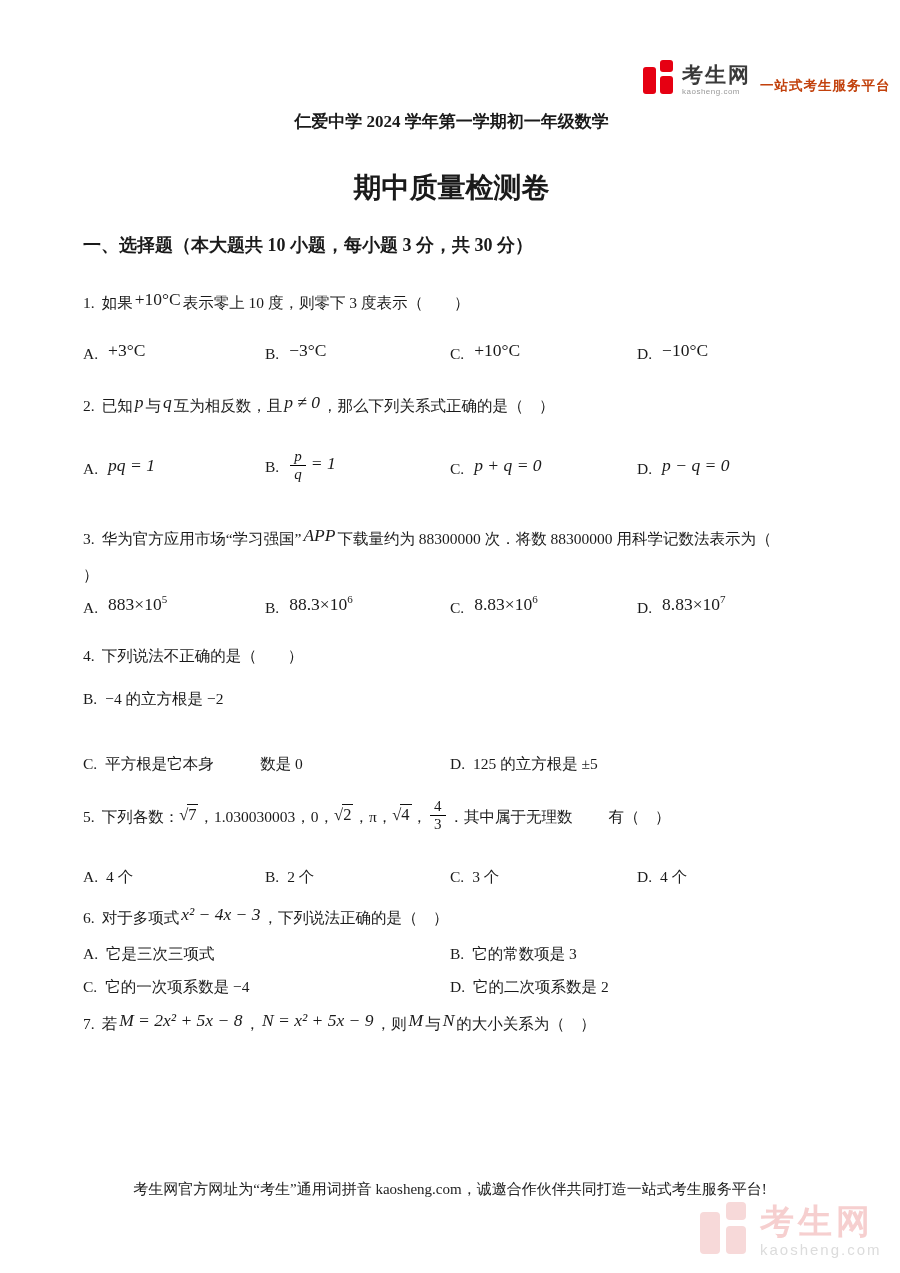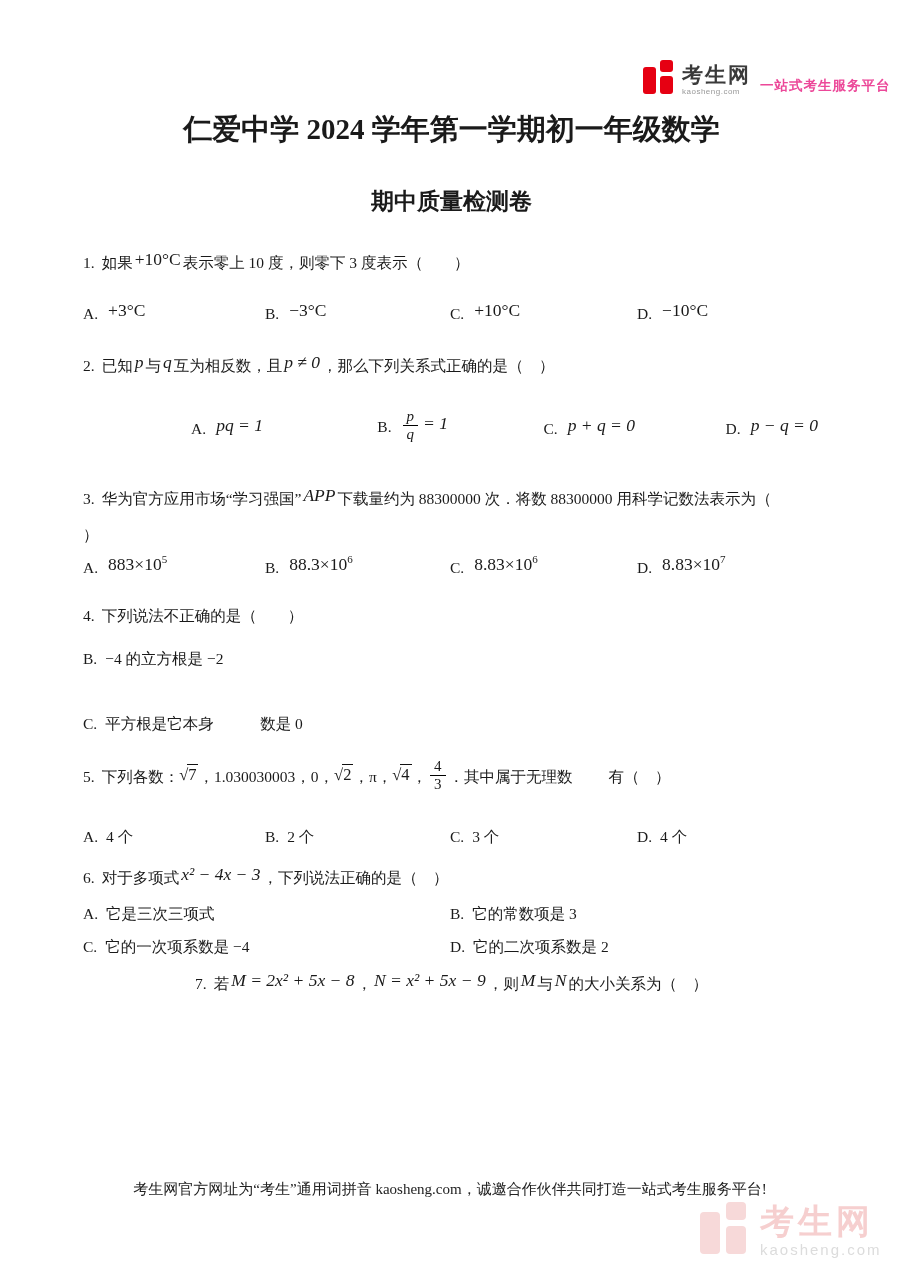--- a/index.html
+++ b/index.html
@@ -19,46 +19,46 @@
   
   .logo-top{position:absolute;top:60px;left:643px;display:flex;align-items:flex-end;}
   .logo-mark{position:relative;width:34px;height:36px;display:inline-block;}
   .logo-mark i{position:absolute;background:#e60012;border-radius:3px;}
   .logo-mark .b1{left:0;top:7px;width:13px;height:27px;}
   .logo-mark .b2{left:17px;top:0;width:13px;height:12px;}
   .logo-mark .b3{left:17px;top:16px;width:13px;height:18px;}
   .logo-txt{margin-left:5px;line-height:1;}
   .logo-brand{font-family:"Liberation Sans","DejaVu Sans",sans-serif;font-weight:bold;font-size:21px;color:#3a3a3a;letter-spacing:2px;}
   .logo-domain{font-family:"Liberation Sans","DejaVu Sans",sans-serif;font-size:8px;color:#999;margin-top:3px;letter-spacing:.5px;}
-  .logo-tagline{font-family:"Liberation Sans","DejaVu Sans",sans-serif;font-weight:bold;font-size:13.5px;color:#ec4899;margin-left:9px;padding-bottom:1px;letter-spacing:1px;}
-
-  
-  .title1{margin:110px 0 0;text-align:center;font-size:29px;font-weight:bold;}
-  .title2{margin:36px 0 0;text-align:center;font-size:23px;font-weight:bold;}
+  .logo-tagline{font-family:"Liberation Sans","DejaVu Sans",sans-serif;font-weight:bold;font-size:13.5px;color:#c2410c;margin-left:9px;padding-bottom:1px;letter-spacing:1px;}
+
+  
+  .title1{margin:110px 0 0;text-align:center;font-size:17px;font-weight:bold;}
+  .title2{margin:36px 0 0;text-align:center;font-size:28px;font-weight:bold;}
   .section-heading{margin-top:26px;font-size:18px;font-weight:bold;}
 
   
   .q{font-size:15.5px;line-height:1.5;}
   .qnum{margin-right:7px;}
   #q1{margin-top:32px;}
   #q1o{margin-top:28px;}
   #q2{margin-top:28px;}
-  #q2o{margin-top:24px;align-items:center;min-height:52px;text-align:right;}
+  #q2o{margin-top:24px;align-items:center;min-height:52px;}
   #q3{margin-top:30px;}
   #q3cont{margin-top:12px;font-size:15.5px;}
   #q3o{margin-top:10px;}
   #q4{margin-top:26px;}
   #q4o1{margin-top:22px;}
   #q4o2{margin-top:44px;}
   #q5{margin-top:26px;}
   #q5o{margin-top:30px;}
   #q6{margin-top:16px;}
   #q6o1{margin-top:14px;}
   #q6o2{margin-top:12px;}
-  #q7{margin-top:12px;text-align:center;}
+  #q7{margin-top:12px;}
 
   
   .m,.mi{font-family:"Liberation Serif","DejaVu Serif",serif;font-size:17.5px;position:relative;top:-3px;padding:0 2px;}
   .mi{font-style:italic;}
   sup{font-size:11px;}
 
   .frac{display:inline-flex;flex-direction:column;align-items:center;
         font-family:"Liberation Serif","DejaVu Serif",serif;font-size:15px;line-height:1.15;
         vertical-align:middle;position:relative;top:-3px;margin:0 3px;}
   .frac .fn{border-bottom:1px solid #000;padding:0 4px;}
@@ -103,20 +103,21 @@
     <span class="logo-txt">
       <div class="logo-brand" data-bind="logo.brand">考生网</div>
       <div class="logo-domain" data-bind="logo.domain">kaosheng.com</div>
     </span>
     <span class="logo-tagline" data-bind="logo.tagline">一站式考生服务平台</span>
   </div>
 
   <div class="title1" data-bind="title.line1">仁爱中学 2024 学年第一学期初一年级数学</div>
   <div class="title2" data-bind="title.line2">期中质量检测卷</div>
 
+  <div class="section-heading" data-bind="section1">一、选择题（本大题共 10 小题，每小题 3 分，共 30 分）</div>
 
   <div class="q" id="q1">
     <span class="qnum" data-bind="q1.num">1.</span><span data-bind="q1.seg1">如果</span><span class="m" data-bind="q1.m1">+10°C</span><span data-bind="q1.seg2">表示零上 10 度，则零下 3 度表示（        ）</span>
   </div>
   <div class="opts4" id="q1o">
     <span class="opt"><span class="letter" data-bind="letters.A">A.</span><span class="m" data-bind="q1.options.A">+3°C</span></span>
     <span class="opt"><span class="letter" data-bind="letters.B">B.</span><span class="m" data-bind="q1.options.B">−3°C</span></span>
     <span class="opt"><span class="letter" data-bind="letters.C">C.</span><span class="m" data-bind="q1.options.C">+10°C</span></span>
     <span class="opt"><span class="letter" data-bind="letters.D">D.</span><span class="m" data-bind="q1.options.D">−10°C</span></span>
   </div>
@@ -146,20 +147,21 @@
   </div>
 
   <div class="q" id="q4">
     <span class="qnum" data-bind="q4.num">4.</span><span data-bind="q4.seg1">下列说法不正确的是（        ）</span>
   </div>
   <div class="opts2" id="q4o1">
     <span class="opt"><span class="letter" data-bind="letters.B">B.</span><span data-bind="q4.options.B">−4 的立方根是 −2</span></span>
   </div>
   <div class="opts2" id="q4o2">
     <span class="opt"><span class="letter" data-bind="letters.C">C.</span><span data-bind="q4.options.C">平方根是它本身            数是 0</span></span>
+    <span class="opt"><span class="letter" data-bind="letters.D">D.</span><span data-bind="q4.options.D">125 的立方根是 ±5</span></span>
   </div>
 
   <div class="q" id="q5">
     <span class="qnum" data-bind="q5.num">5.</span><span data-bind="q5.seg1">下列各数：</span><span class="sqrt"><span data-bind="q5.sqrt1.sign">√</span><span class="rad" data-bind="q5.sqrt1.val">7</span></span><span data-bind="q5.seg2">，1.030030003，0，</span><span class="sqrt"><span data-bind="q5.sqrt2.sign">√</span><span class="rad" data-bind="q5.sqrt2.val">2</span></span><span data-bind="q5.seg3">，π，</span><span class="sqrt"><span data-bind="q5.sqrt3.sign">√</span><span class="rad" data-bind="q5.sqrt3.val">4</span></span><span data-bind="q5.seg4">，</span><span class="frac">
         <span class="fn" data-bind="q5.frac.num">4</span>
         <span class="fd" data-bind="q5.frac.den">3</span>
       </span><span data-bind="q5.seg5">．其中属于无理数</span><span class="gap36"></span><span data-bind="q5.seg6">有（    ）</span>
   </div>
   <div class="opts4" id="q5o">
     <span class="opt"><span class="letter" data-bind="letters.A">A.</span><span data-bind="q5.options.A">4 个</span></span>

